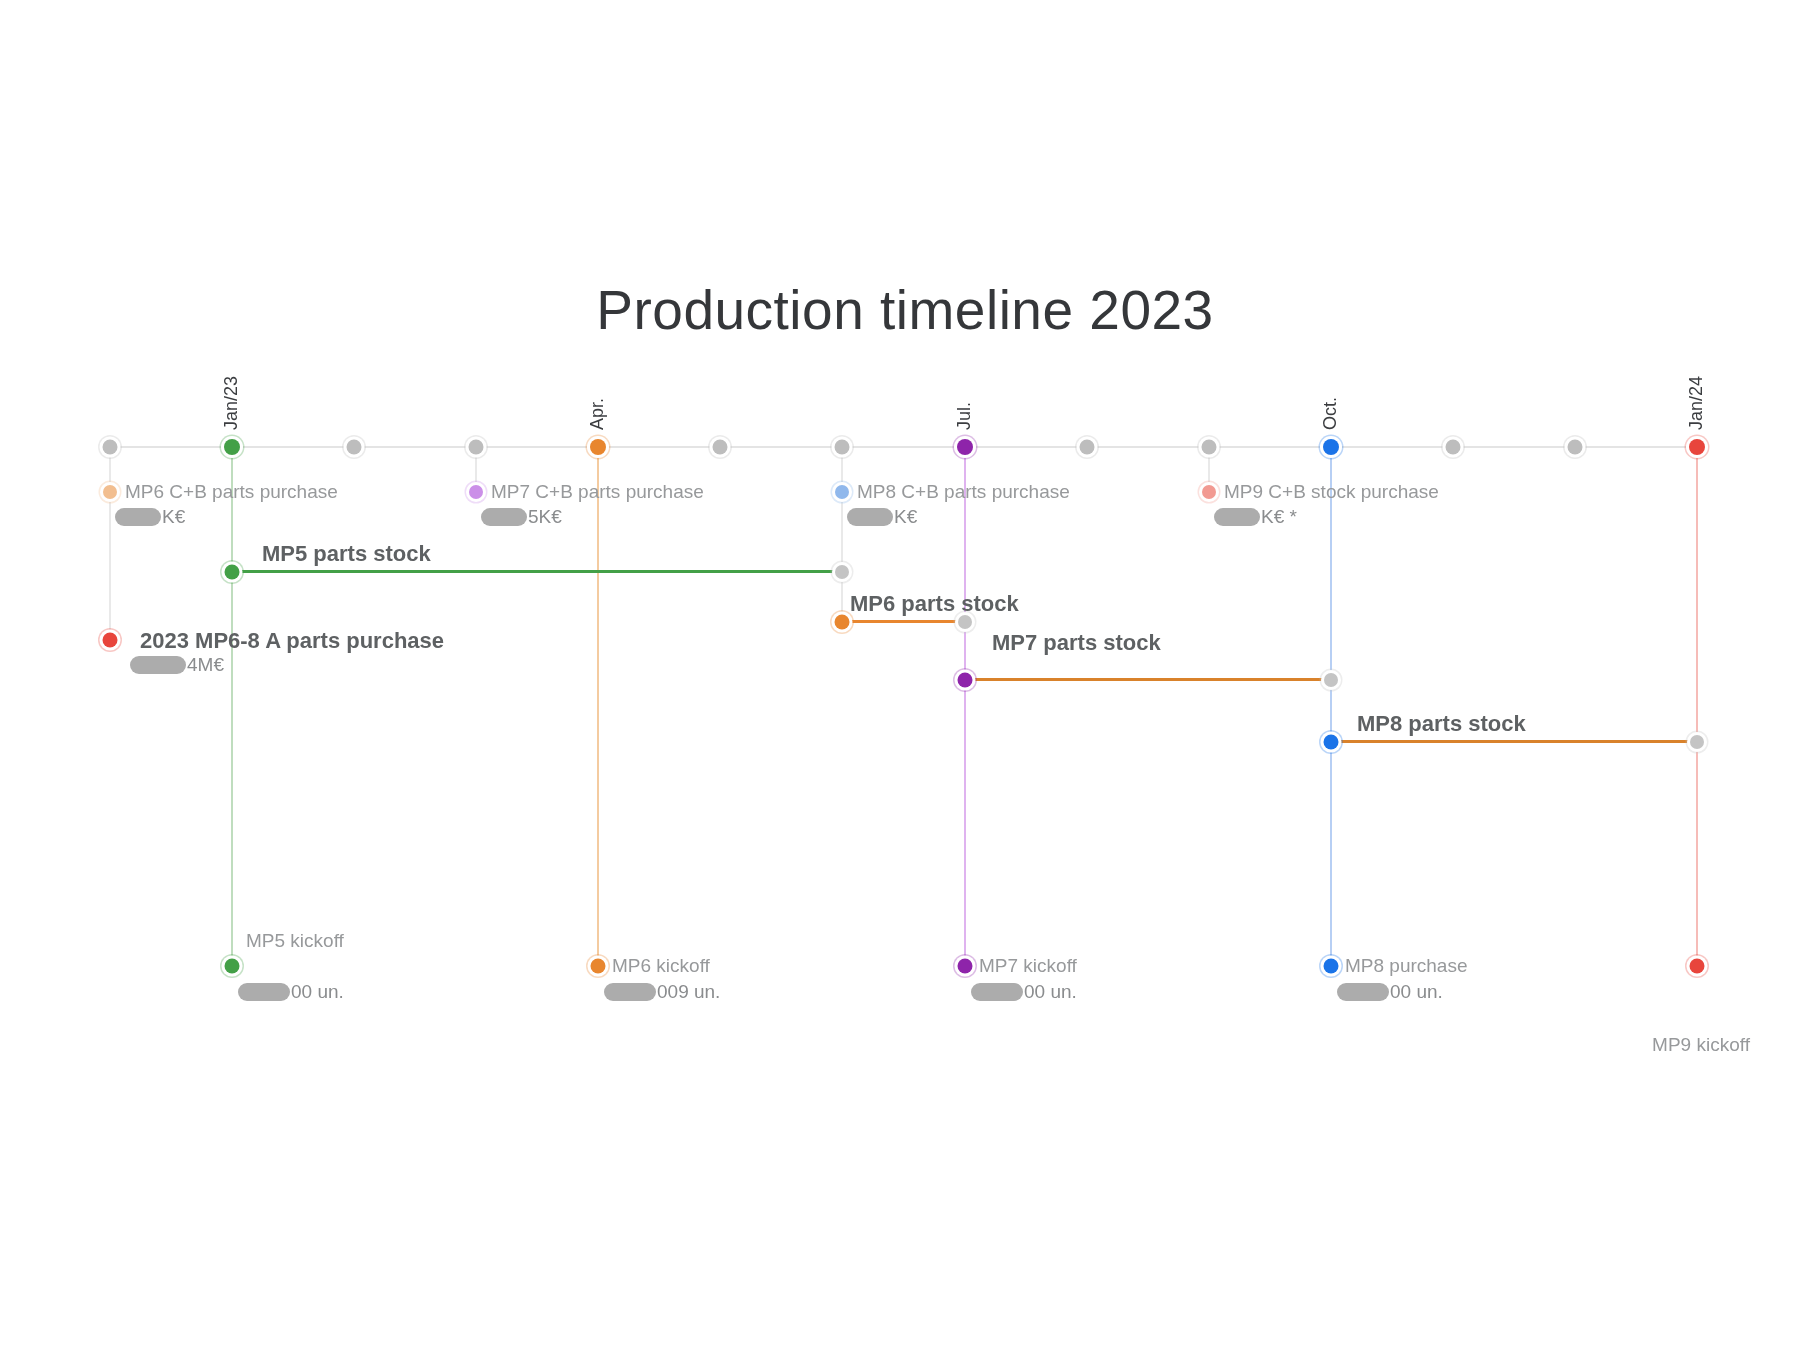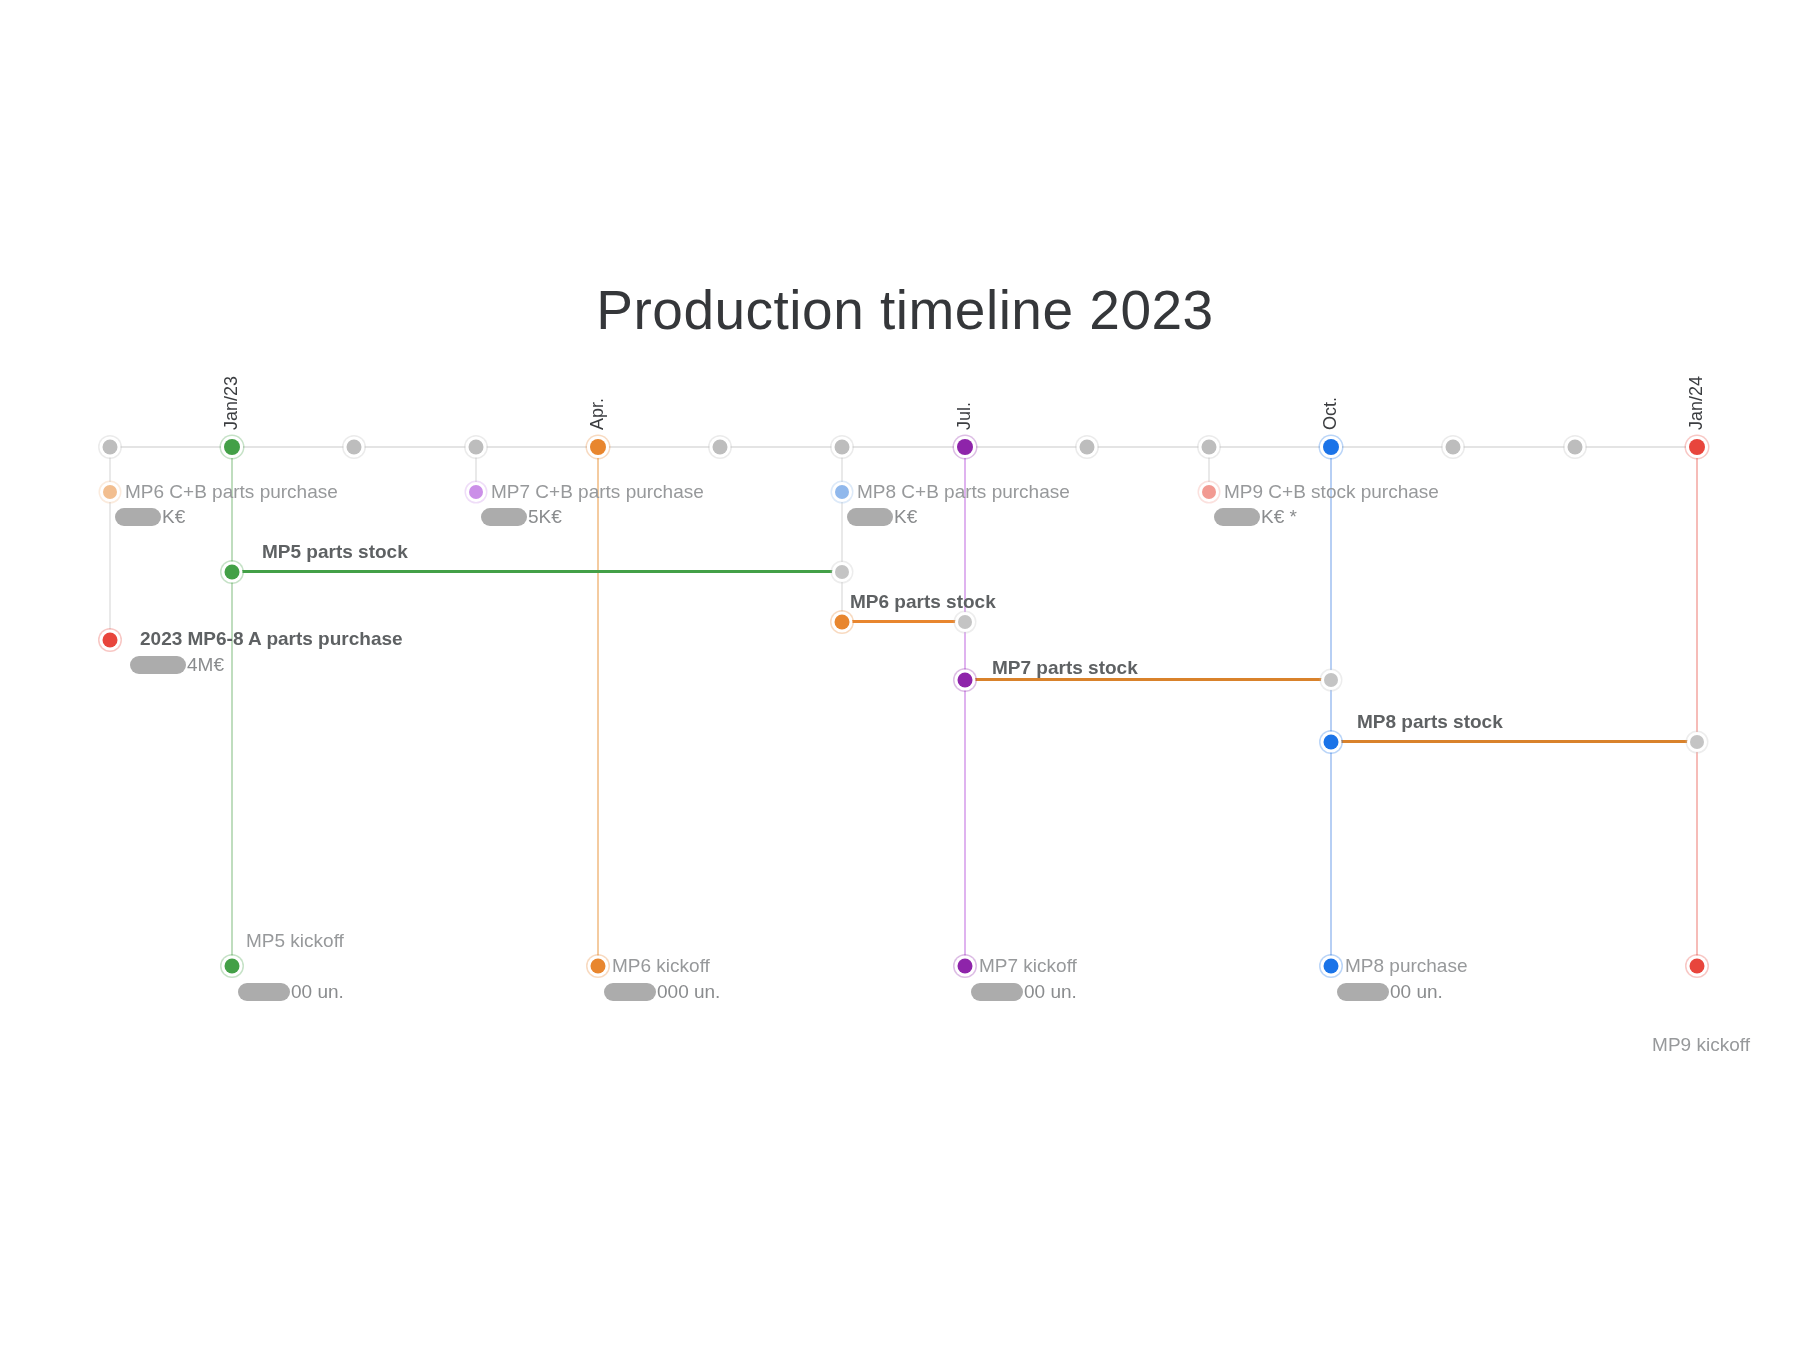--- a/index.html
+++ b/index.html
@@ -18,21 +18,21 @@
   .month{
     position:absolute;left:0;bottom:0;transform-origin:0 100%;transform:rotate(-90deg);
     white-space:nowrap;font-size:18px;color:#3b3d40;line-height:18px;
   }
   .evt-label{
     position:absolute;transform:translateY(-50%);white-space:nowrap;
     font-size:19px;color:#97999b;
   }
   .evt-label.below{transform:translateX(-50%);margin-top:40px;}
   .bold-label{
-    position:absolute;white-space:nowrap;font-size:19px;font-weight:700;color:#5e6163;
+    position:absolute;white-space:nowrap;font-size:22px;font-weight:700;color:#5e6163;
   }
   .value-row{
     position:absolute;transform:translateY(-50%);white-space:nowrap;
     font-size:19px;color:#8a8c8e;display:flex;align-items:center;
   }
   .blob{display:inline-block;height:18px;border-radius:10px;background:#acacac;margin-right:1px;}
 </style>
 </head>
 <body>
 
@@ -53,21 +53,21 @@
       <div class="dot" style="left: 232px; top: 572px; width: 15px; height: 15px; background: rgb(67, 160, 71); box-shadow: rgb(255, 255, 255) 0px 0px 0px 3px, rgba(67, 160, 71, 0.3) 0px 0px 0px 4.5px;"></div>
       <div class="dot" style="left: 842px; top: 572px; width: 14px; height: 14px; background: rgb(196, 196, 196); box-shadow: rgb(255, 255, 255) 0px 0px 0px 3px, rgba(196, 196, 196, 0.3) 0px 0px 0px 4.5px;"></div>
       <div class="bold-label" style="left: 262px; top: 541px;">MP5 parts stock</div>
       <div class="hline" style="left: 842px; top: 620px; width: 123px; height: 3px; background: rgb(232, 134, 46);"></div>
       <div class="dot" style="left: 842px; top: 622px; width: 15px; height: 15px; background: rgb(232, 134, 46); box-shadow: rgb(255, 255, 255) 0px 0px 0px 3px, rgba(232, 134, 46, 0.3) 0px 0px 0px 4.5px;"></div>
       <div class="dot" style="left: 965px; top: 622px; width: 14px; height: 14px; background: rgb(196, 196, 196); box-shadow: rgb(255, 255, 255) 0px 0px 0px 3px, rgba(196, 196, 196, 0.3) 0px 0px 0px 4.5px;"></div>
       <div class="bold-label" style="left: 850px; top: 591px;">MP6 parts stock</div>
       <div class="hline" style="left: 965px; top: 678px; width: 366px; height: 3px; background: rgb(217, 130, 43);"></div>
       <div class="dot" style="left: 965px; top: 680px; width: 15px; height: 15px; background: rgb(142, 36, 170); box-shadow: rgb(255, 255, 255) 0px 0px 0px 3px, rgba(142, 36, 170, 0.3) 0px 0px 0px 4.5px;"></div>
       <div class="dot" style="left: 1331px; top: 680px; width: 14px; height: 14px; background: rgb(196, 196, 196); box-shadow: rgb(255, 255, 255) 0px 0px 0px 3px, rgba(196, 196, 196, 0.3) 0px 0px 0px 4.5px;"></div>
-      <div class="bold-label" style="left: 992px; top: 657px;">MP7 parts stock</div>
+      <div class="bold-label" style="left: 992px; top: 630px;">MP7 parts stock</div>
       <div class="hline" style="left: 1331px; top: 740px; width: 366px; height: 3px; background: rgb(217, 130, 43);"></div>
       <div class="dot" style="left: 1331px; top: 742px; width: 15px; height: 15px; background: rgb(26, 115, 232); box-shadow: rgb(255, 255, 255) 0px 0px 0px 3px, rgba(26, 115, 232, 0.3) 0px 0px 0px 4.5px;"></div>
       <div class="dot" style="left: 1697px; top: 742px; width: 14px; height: 14px; background: rgb(196, 196, 196); box-shadow: rgb(255, 255, 255) 0px 0px 0px 3px, rgba(196, 196, 196, 0.3) 0px 0px 0px 4.5px;"></div>
       <div class="bold-label" style="left: 1357px; top: 711px;">MP8 parts stock</div>
       <div class="dot" style="left: 110px; top: 447px; width: 15px; height: 15px; background: rgb(189, 189, 189); box-shadow: rgb(255, 255, 255) 0px 0px 0px 3px, rgba(189, 189, 189, 0.3) 0px 0px 0px 4.5px;"></div>
       <div class="dot" style="left: 232px; top: 447px; width: 16px; height: 16px; background: rgb(67, 160, 71); box-shadow: rgb(255, 255, 255) 0px 0px 0px 3px, rgba(67, 160, 71, 0.3) 0px 0px 0px 4.5px;"></div>
       <div class="month-wrap" style="left: 240px; top: 430px;">
         <span class="month">Jan/23</span>
       </div>
       <div class="dot" style="left: 354px; top: 447px; width: 15px; height: 15px; background: rgb(189, 189, 189); box-shadow: rgb(255, 255, 255) 0px 0px 0px 3px, rgba(189, 189, 189, 0.3) 0px 0px 0px 4.5px;"></div>
@@ -127,21 +127,21 @@
       <div class="dot" style="left: 232px; top: 966px; width: 15px; height: 15px; background: rgb(67, 160, 71); box-shadow: rgb(255, 255, 255) 0px 0px 0px 3px, rgba(67, 160, 71, 0.3) 0px 0px 0px 4.5px;"></div>
       <div class="evt-label" style="left: 246px; top: 941px;">MP5 kickoff</div>
       <div class="value-row" style="left: 238px; top: 992px;">
         <span class="blob" style="width: 52px;"></span>
         <span>00 un.</span>
       </div>
       <div class="dot" style="left: 598px; top: 966px; width: 15px; height: 15px; background: rgb(232, 134, 46); box-shadow: rgb(255, 255, 255) 0px 0px 0px 3px, rgba(232, 134, 46, 0.3) 0px 0px 0px 4.5px;"></div>
       <div class="evt-label" style="left: 612px; top: 966px;">MP6 kickoff</div>
       <div class="value-row" style="left: 604px; top: 992px;">
         <span class="blob" style="width: 52px;"></span>
-        <span>000 un.</span>
+        <span>009 un.</span>
       </div>
       <div class="dot" style="left: 965px; top: 966px; width: 15px; height: 15px; background: rgb(142, 36, 170); box-shadow: rgb(255, 255, 255) 0px 0px 0px 3px, rgba(142, 36, 170, 0.3) 0px 0px 0px 4.5px;"></div>
       <div class="evt-label" style="left: 979px; top: 966px;">MP7 kickoff</div>
       <div class="value-row" style="left: 971px; top: 992px;">
         <span class="blob" style="width: 52px;"></span>
         <span>00 un.</span>
       </div>
       <div class="dot" style="left: 1331px; top: 966px; width: 15px; height: 15px; background: rgb(26, 115, 232); box-shadow: rgb(255, 255, 255) 0px 0px 0px 3px, rgba(26, 115, 232, 0.3) 0px 0px 0px 4.5px;"></div>
       <div class="evt-label" style="left: 1345px; top: 966px;">MP8 purchase</div>
       <div class="value-row" style="left: 1337px; top: 992px;">

